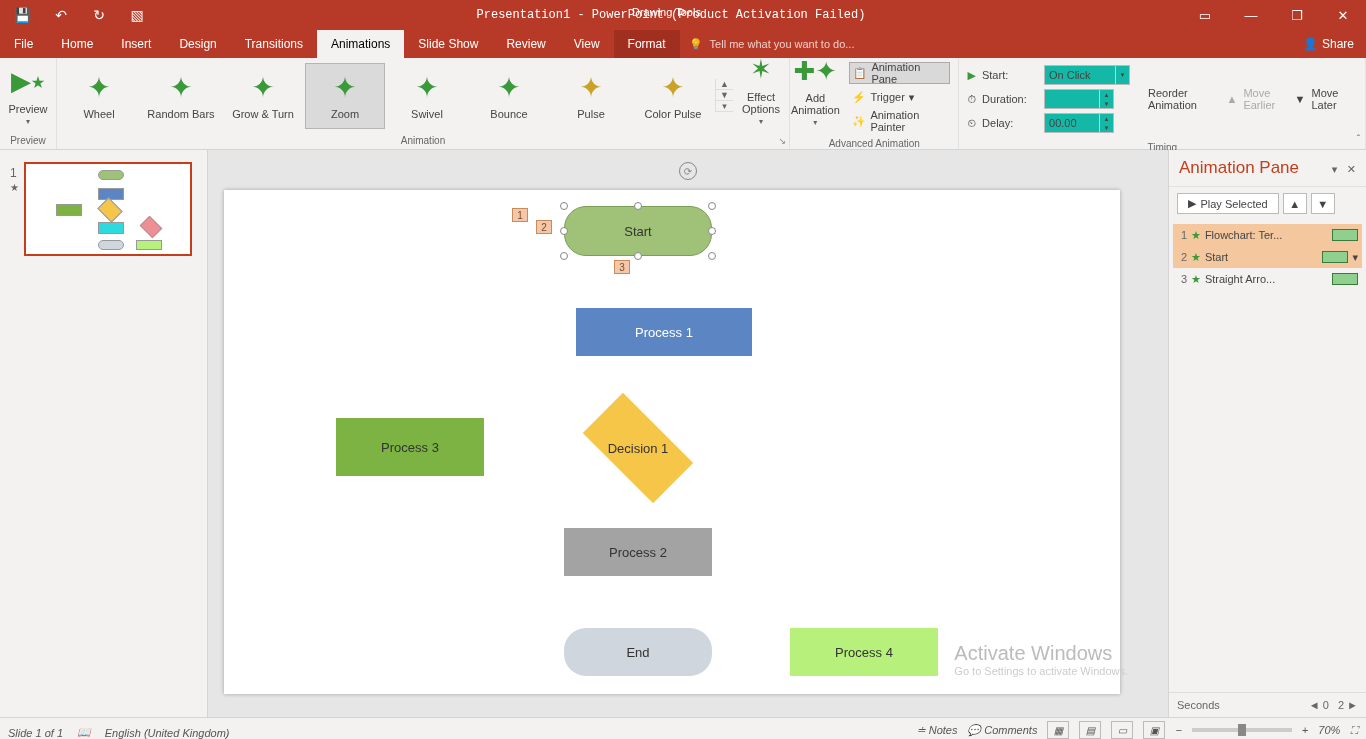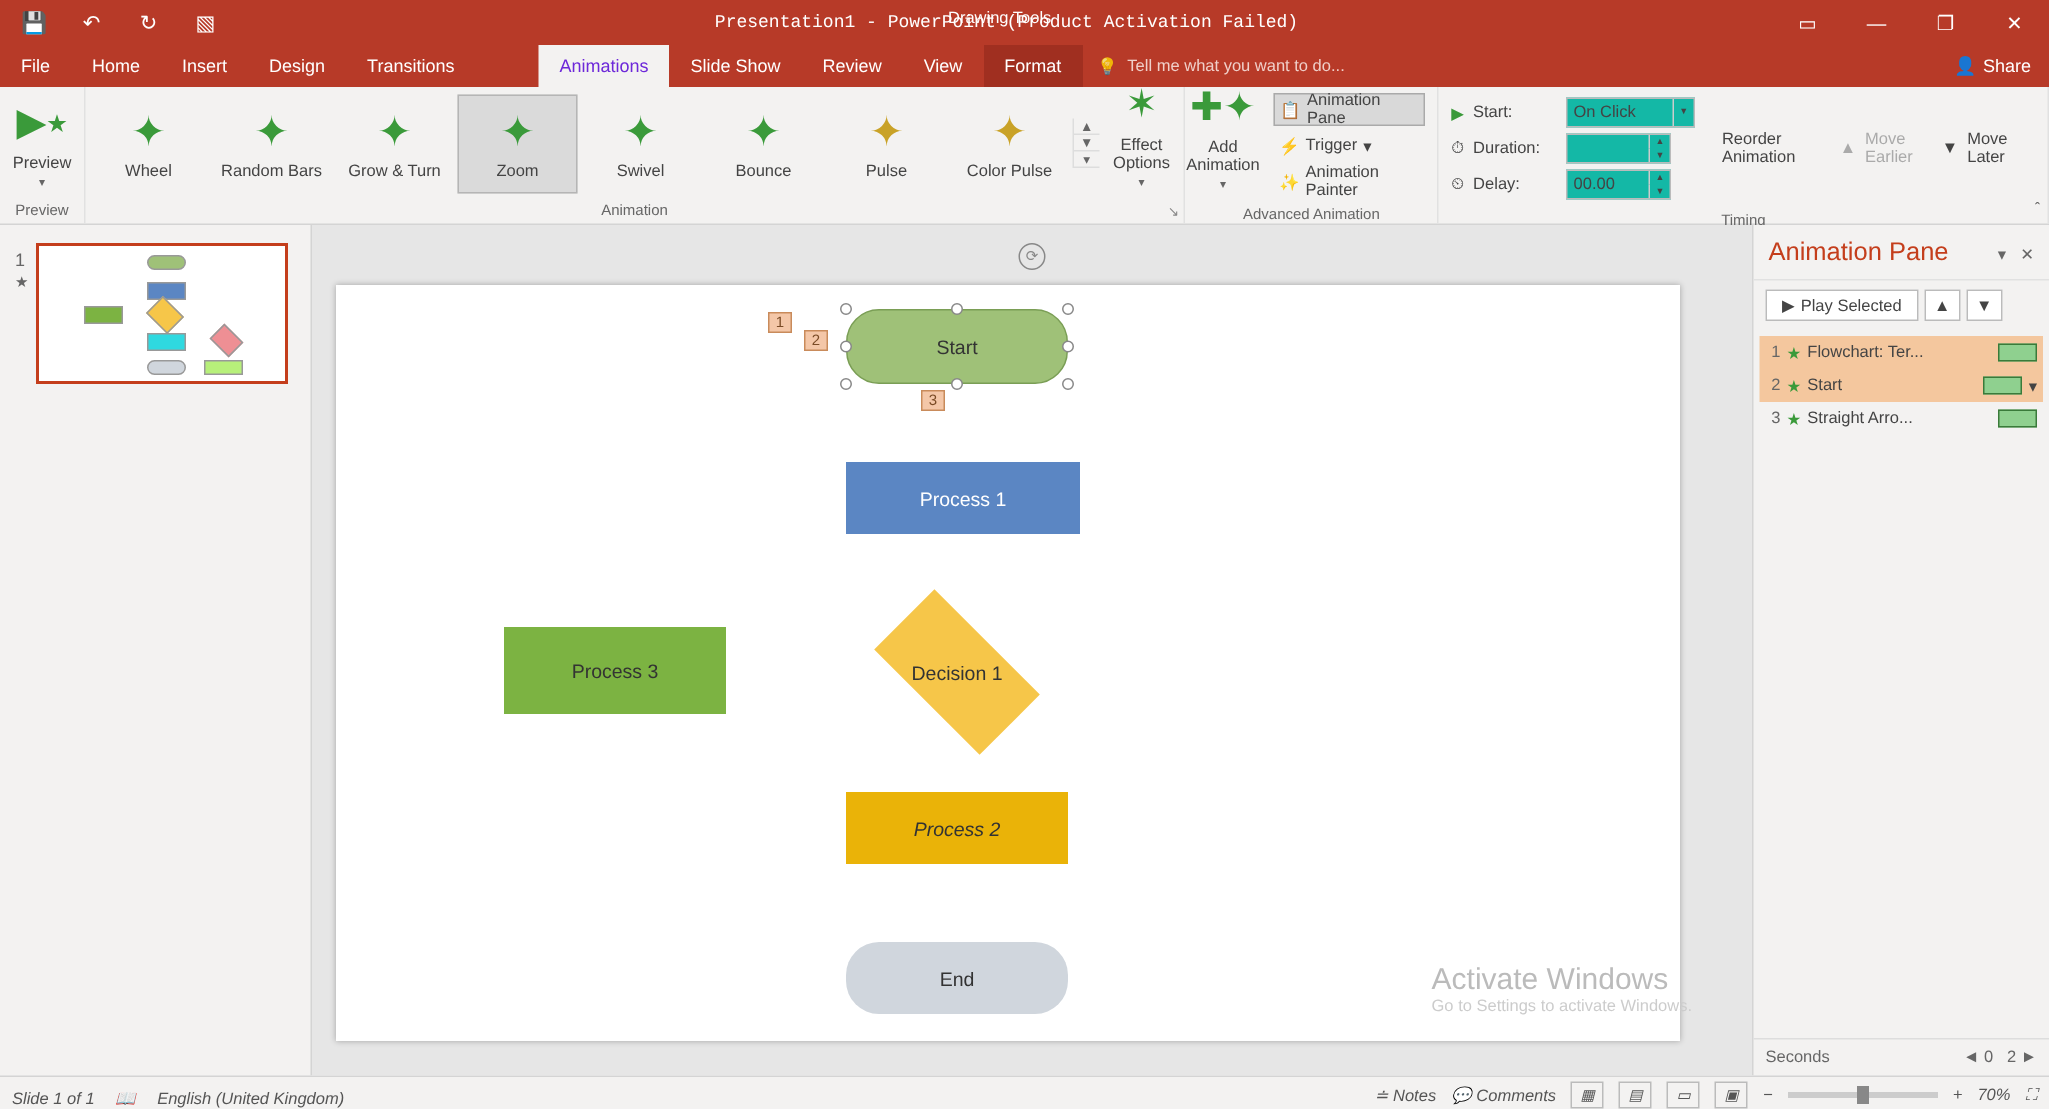--- a/index.html
+++ b/index.html
@@ -10,21 +10,21 @@
 .titlebar .qat { display: flex; align-items: center; gap: 4px; padding: 0 6px; }
 .qat-btn { width: 34px; height: 30px; display:flex; align-items:center; justify-content:center; font-size:14px; cursor:pointer;}
 .titlebar .title { flex:1; text-align:center; font-size:12px;font-family:Liberation Mono, monospace; }
 .titlebar .winctrl { display:flex; }
 .winctrl .wc { width:46px; height:30px; display:flex; align-items:center; justify-content:center; font-size:13px; cursor:pointer;}
 .drawing-tools { position:absolute; left:632px; top:6px; font-size:11px; color:#fff;}
 
 
 .tabs { height: 28px; background: #b73a28; display:flex; align-items:stretch; color:#fff; font-size:12px; }
 .tab { padding: 0 14px; display:flex; align-items:center; cursor:pointer; }
-.tab.active { background: #f3f2f1; color:#6d28d9;margin-left:42px; }
+.tab.active { background: #f3f2f1; color:#000000; }
 .tab.format { background:#a02f20;}
 .tellme { flex:1; display:flex; align-items:center; padding-left:30px; color:#f0cfc9; font-size:11px; position:relative;}
 .tellme::before { content:"💡"; position:absolute; left:10px; font-size:11px; opacity:.8;}
 .share { padding:0 12px; display:flex; align-items:center; gap:4px; cursor:pointer;}
 
 
 .ribbon { height: 92px; background: #f3f2f1; border-bottom:1px solid #d4d4d4; display:flex; }
 .group { border-right:1px solid #e1e1e1; display:flex; flex-direction:column; position:relative; }
 .group-label { font-size:10px; color:#666; text-align:center; padding:2px 0 3px; }
 .group-body { flex:1; display:flex; align-items:center; }
@@ -69,21 +69,21 @@
 .slide { position:absolute; left:16px; top:40px; width:896px; height:504px; background:#fff; box-shadow:0 0 4px rgba(0,0,0,.3);}
 .rotator { position:absolute; left:50%; top:12px; transform:translateX(-50%); width:18px; height:18px; border:1px solid #888; border-radius:50%; color:#888; font-size:10px; display:flex;align-items:center;justify-content:center;}
 
 
 .shape { position:absolute; display:flex; align-items:center; justify-content:center; font-size:13px; color:#333;}
 .terminator { border-radius:22px; background:#9fc178; border:1px solid #7a9e55;}
 .terminator.sel { border:1px solid #7a9e55;}
 .handle { position:absolute; width:8px; height:8px; background:#fff; border:1px solid #888; border-radius:50%;}
 .process { background:#5b86c3; color:#fff;}
 .process.p3 { background:#7cb342; color:#333;}
-.process.p2 { background:#eab308; color:#333;font-style:italic;}
+.process.p2 { background:#a3a3a3; color:#333;}
 .process.p4 { background:#b7f07a; color:#333;}
 .end { background:#d0d6dd; border-radius:22px;}
 .decision { width:140px; height:80px; }
 .decision .dia { position:absolute; inset:0; transform:rotate(45deg) scale(.71,.71); }
 .decision.d1 .dia { background:#f6c649;}
 .decision.d2 .dia { background:#ee8f94;}
 .decision span { position:relative; }
 
 .tag { position:absolute; width:16px; height:14px; background:#f4c7a8; border:1px solid #c98b5b; font-size:10px; display:flex;align-items:center;justify-content:center; color:#7a4b26;}
 
@@ -322,21 +322,21 @@
           <div class="handle" style="right:-5px; bottom:-5px"></div>
         <div class="handle" style="left:50%; top:-5px; margin-left:-4px"></div>
           <div class="handle" style="left:50%; bottom:-5px; margin-left:-4px"></div>
         <div class="handle" style="top:50%; left:-5px; margin-top:-4px"></div>
           <div class="handle" style="top:50%; right:-5px; margin-top:-4px"></div>
       </div>
       <div class="tag" style="left:288px; top:18px">1</div>
       <div class="tag" style="left:312px; top:30px">2</div>
       <div class="tag" style="left:390px; top:70px">3</div>
 
-      <div class="shape process" style="left:340px; top:118px; width:156px; height:48px">
+      <div class="shape process" style="left:352px; top:118px; width:176px; height:48px">
           <span>Process 1</span>
         </div>
 
       <div class="shape decision d1" style="left:344px; top:218px">
           <div class="dia"></div>
           <span>Decision 1</span>
         </div>
 
       <div class="shape process p3" style="left:112px; top:228px; width:148px; height:58px">
           <span>Process 3</span>
@@ -344,20 +344,23 @@
 
       <div class="shape process p2" style="left:340px; top:338px; width:148px; height:48px">
           <span>Process 2</span>
         </div>
 
 
       <div class="shape end" style="left:340px; top:438px; width:148px; height:48px">
           <span>End</span>
         </div>
 
+      <div class="shape process p4" style="left:566px; top:438px; width:148px; height:48px">
+          <span>Process 4</span>
+        </div>
 
     </div>
     <div class="watermark">
       <span>Activate Windows</span><small>Go to Settings to activate Windows.</small>
     </div>
   </div>
 
   <div class="anim-pane">
     <div class="ap-title">
       <span>Animation Pane</span>

